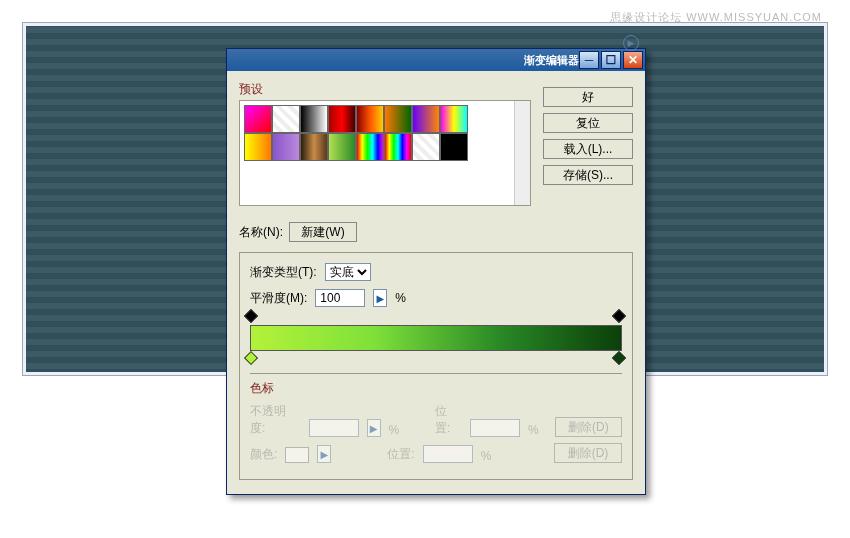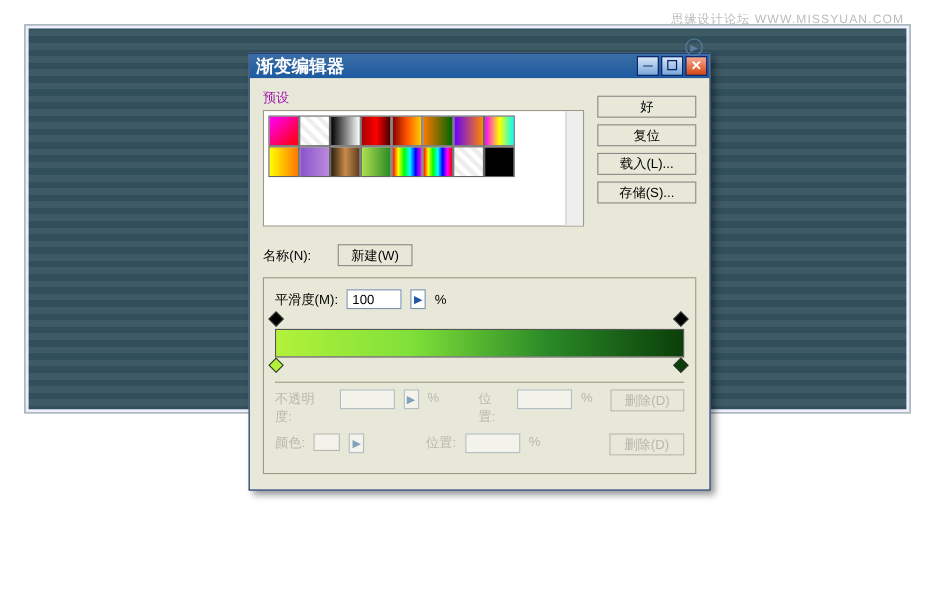--- a/index.html
+++ b/index.html
@@ -3,55 +3,55 @@
 <meta charset="utf-8">
 <style>
 * { box-sizing: border-box; margin: 0; padding: 0; }
 html, body { width: 850px; height: 538px; overflow: hidden; font-family: "SimSun", Arial, sans-serif; font-size: 12px; }
 .page { position: relative; width: 850px; height: 398px; background: #fff; }
 .bg { position: absolute; left: 22px; top: 22px; right: 22px; bottom: 22px; background: repeating-linear-gradient(0deg, #304f5a 0 6px, #3e5b65 6px 12px); border: 1px solid #9aa; box-shadow: inset 0 0 0 3px #eef; }
 .wm1 { position: absolute; right: 28px; top: 10px; color: #bbb; font-size: 11px; letter-spacing: 1px; }
 .wm2 { position: absolute; right: 14px; bottom: 2px; color: #333; font-weight: bold; font-size: 13px; }
 .dialog { position: absolute; left: 226px; top: 48px; width: 420px; background: #e8e8d8; border: 1px solid #0a246a; box-shadow: 4px 4px 6px rgba(0,0,0,.4); }
 .titlebar { height: 22px; background: linear-gradient(#3b6ea5, #1d5aa0); display: flex; align-items: center; padding: 0 2px 0 6px; }
-.titlebar-text { color: #fff; font-weight: bold; font-size: 16px; flex: 1; }
+.titlebar-text { color: #fff; font-weight: bold; font-size: 11px; flex: 1; text-align: right; }
 .win-btns { display: flex; gap: 2px; }
 .win-btn { width: 20px; height: 18px; background: linear-gradient(#d7e5f7,#7ba7d9); border: 1px solid #0a246a; display: flex; align-items: center; justify-content: center; color: #0a246a; font-weight: bold; font-size: 12px; cursor: pointer; }
 .win-btn.close { background: linear-gradient(#f7a890,#d64510); color: #fff; }
 .body { padding: 10px 12px 14px; }
 .row-top { display: flex; gap: 12px; }
 .presets { flex: 1; }
-.fs-title { color: #a21caf; font-size: 12px; margin-bottom: 2px; }
+.fs-title { color: #7f1d1d; font-size: 12px; margin-bottom: 2px; }
 .preset-box { border: 1px solid #9a9a86; background: #fff; height: 106px; position: relative; padding: 4px; }
 .play { position: absolute; right: 6px; top: -14px; width: 16px; height: 16px; border-radius: 50%; border: 1px solid #5a7fa4; display: flex; align-items: center; justify-content: center; color: #5a7fa4; font-size: 9px; cursor: pointer; }
 .swatches { display: flex; flex-wrap: wrap; width: 230px; gap: 0; }
 .sw { width: 28px; height: 28px; border: 1px solid #666; margin: 0; }
 .scroll { position: absolute; right: 0; top: 0; bottom: 0; width: 16px; background: #eee; border-left: 1px solid #ccc; }
 .btn-col { display: flex; flex-direction: column; gap: 6px; width: 90px; padding-top: 6px; }
 .btn { background: #e8e8d8; border: 1px solid #888; height: 20px; display: flex; align-items: center; justify-content: center; cursor: pointer; font-size: 12px; }
-.name-row { display: flex; align-items: center; gap: 24px; margin: 16px 0 10px; }
+.name-row { display: flex; align-items: center; gap: 6px; margin: 16px 0 10px; }
 .lbl { font-size: 12px; }
 input.tx { background: #fff; border: 1px solid #7a92ab; height: 18px; padding: 0 4px; font-size: 12px; }
 .name-row .tx { flex: 1; }
 .name-row .btn { width: 68px; }
 .grad-box { border: 1px solid #9a9a86; padding: 10px; }
 .line { display: flex; align-items: center; gap: 8px; margin-bottom: 8px; }
 select.sel { background: #fff; border: 1px solid #7a92ab; height: 18px; font-size: 12px; }
 .num { width: 50px; }
 .spin { width: 14px; height: 18px; border: 1px solid #7a92ab; display: flex; align-items: center; justify-content: center; cursor: pointer; background: #fff; color: #1d5aa0; font-size: 10px; }
 .bar-wrap { position: relative; margin: 18px 0 22px; }
 .bar { height: 26px; border: 1px solid #555; background: linear-gradient(90deg, #b3f23a, #7fe03a, #2a8a26, #0b3f0a); }
 .stop-top { position: absolute; top: -14px; width: 12px; height: 12px; }
 .stop-bot { position: absolute; bottom: -14px; width: 12px; height: 12px; }
 .diamond { transform: rotate(45deg); border: 1px solid #333; }
 .stop-top .diamond { width: 10px; height: 10px; background: #000; }
 .stop-bot .diamond { width: 10px; height: 10px; }
 .stopsec { border-top: 1px solid #9a9a86; margin-top: 6px; padding-top: 6px; }
 .stopsec .fs-title { margin-bottom: 6px; }
-.stop-line { display: flex; align-items: flex-start; gap: 8px; margin-bottom: 6px; color: #888; }
+.stop-line { display: flex; align-items: flex-end; gap: 8px; margin-bottom: 6px; color: #888; }
 .dis { opacity: .5; pointer-events: none; }
 .colorwell { width: 24px; height: 16px; border: 1px solid #888; background: #fff; }
 </style>
 </head>
 <body>
 
 <div class="page">
   <div class="bg"></div>
   <div class="wm1">思缘设计论坛 WWW.MISSYUAN.COM</div>
 
@@ -100,20 +100,26 @@
         </div>
       </div>
 
       <div class="name-row">
         <span class="lbl">名称(N):</span>
         <div class="btn">新建(W)</div>
       </div>
 
       <div class="grad-box">
         <div class="line">
+          <span class="lbl">渐变类型(T):</span>
+          <select class="sel">
+            <option>实底</option>
+          </select>
+        </div>
+        <div class="line">
           <span class="lbl">平滑度(M):</span>
           <input class="tx num" value="100" style="">
           <div class="spin">▶</div>
           <span>%</span>
         </div>
 
         <div class="bar-wrap">
           <div class="stop-top" style="left:-4px">
               <div class="diamond"></div>
             </div>
@@ -123,20 +129,21 @@
           <div class="bar" id="gradbar"></div>
           <div class="stop-bot" style="left:-4px">
               <div class="diamond" id="cs0" style="background: rgb(179, 242, 58);"></div>
             </div>
           <div class="stop-bot" style="right:-4px">
               <div class="diamond" id="cs1" style="background: rgb(11, 63, 10);"></div>
             </div>
         </div>
 
         <div class="stopsec">
+          <div class="fs-title">色标</div>
           <div class="stop-line dis">
             <span class="lbl">不透明度:</span>
             <input class="tx num" style="">
             <div class="spin">▶</div>
             <span>%</span>
             <span style="width:20px"></span>
             <span class="lbl">位置:</span>
             <input class="tx num" style="">
             <span>%</span>
             <span style="flex:1"></span>

